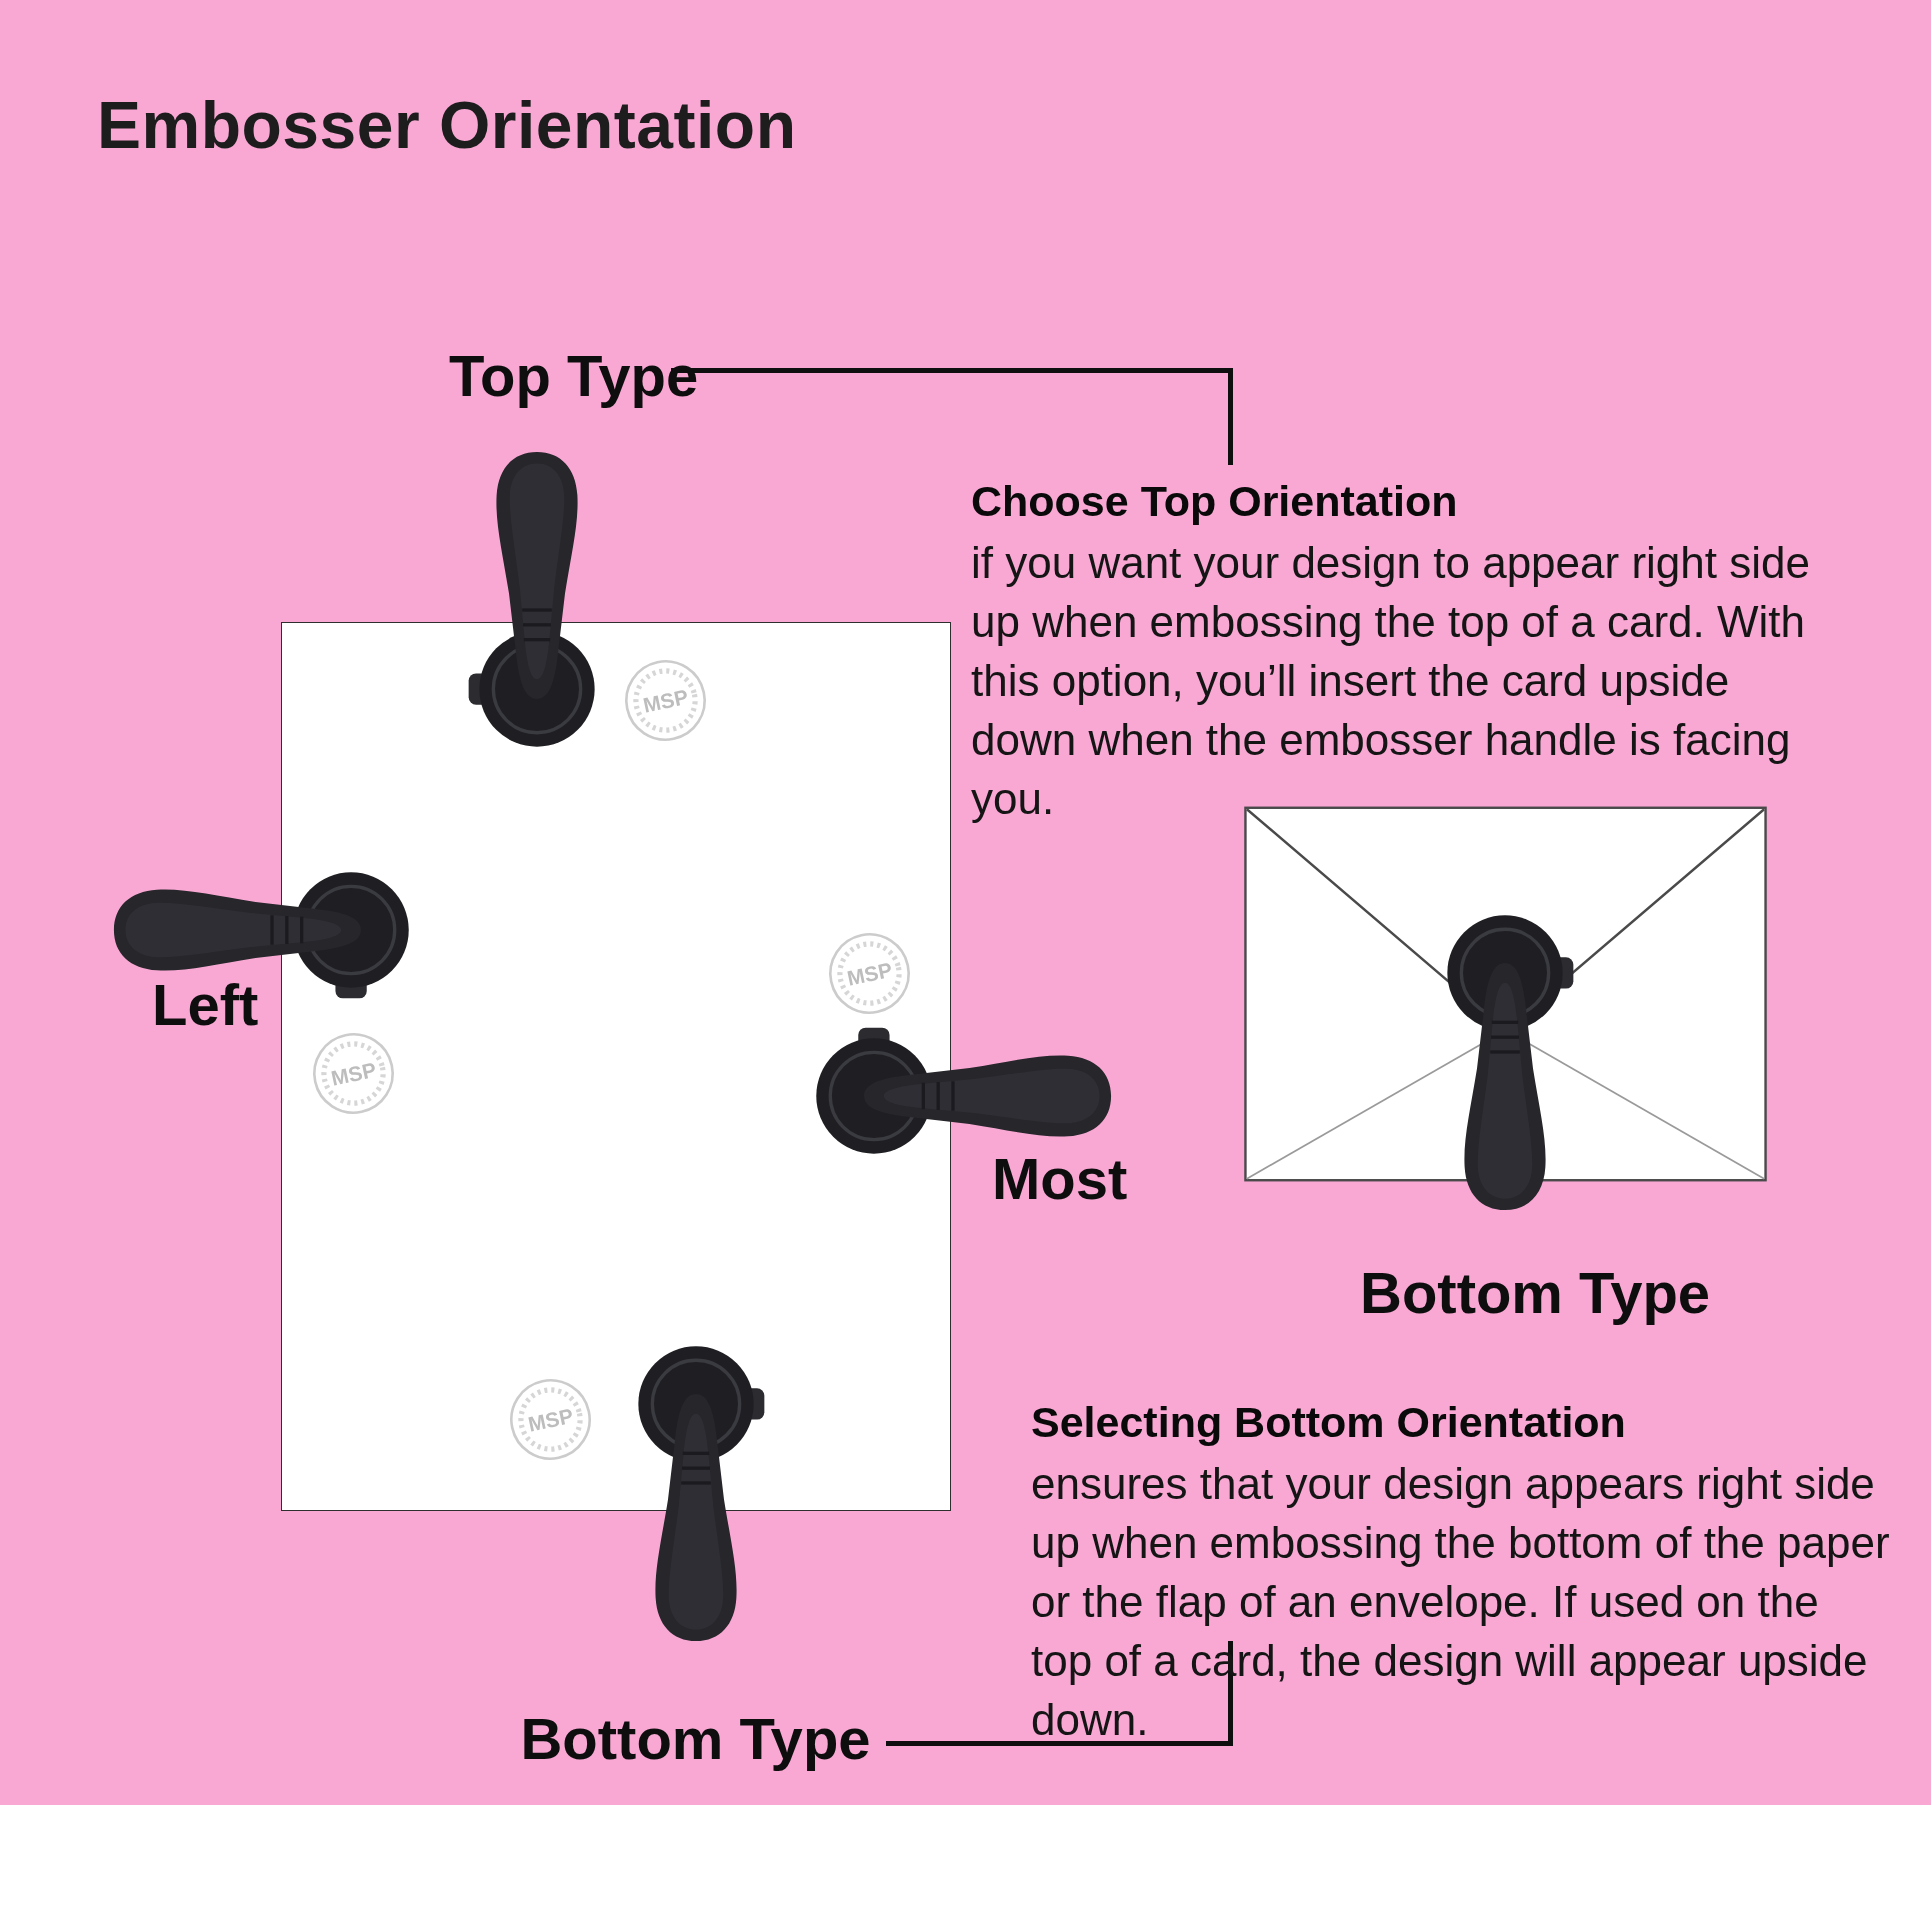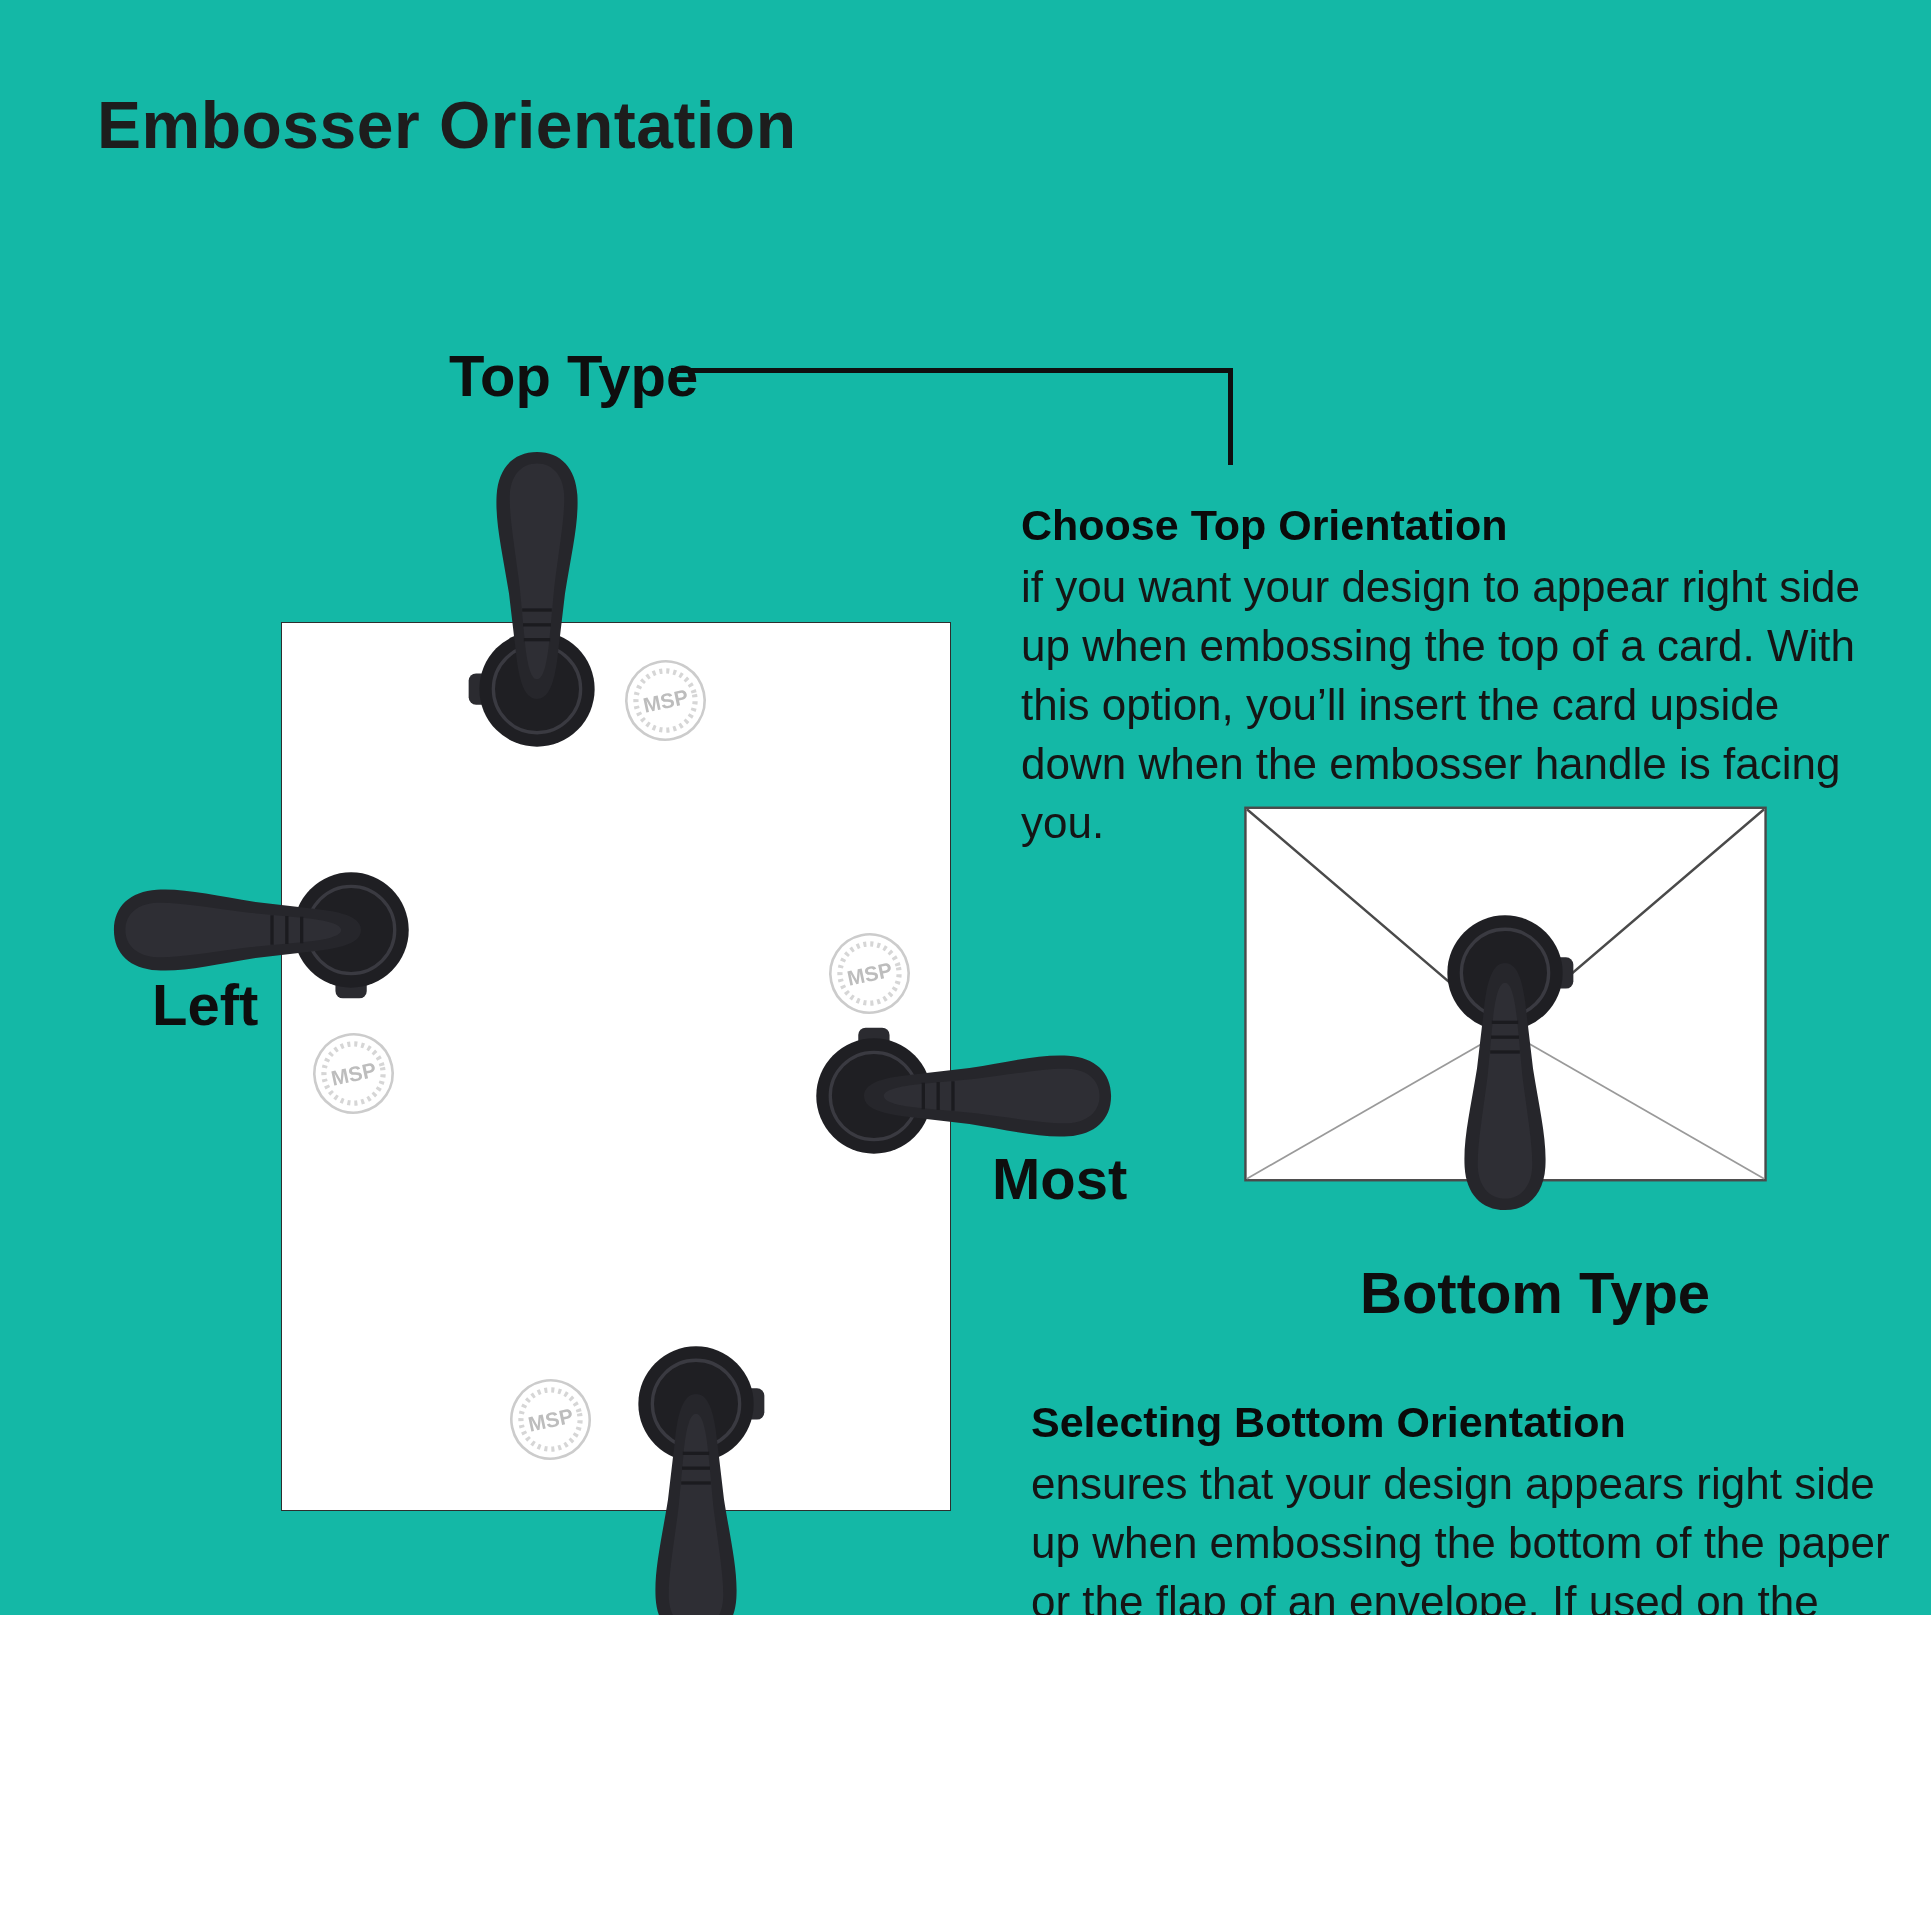--- a/index.html
+++ b/index.html
@@ -1,22 +1,22 @@
 <!DOCTYPE html>
 <html><head>
 <meta charset="utf-8">
 <style>
   * { margin: 0; padding: 0; box-sizing: border-box; }
   html, body { background: #ffffff; }
   body { font-family: "Liberation Sans", sans-serif; }
   .canvas {
     position: relative;
     width: 1931px;
-    height: 1615px;
-    background: #14b8a6;
+    height: 1805px;
+    background: #f9a8d4;
     overflow: hidden;
     padding-left: 44px;
   }
   .title {
     position: absolute; left: 97px; top: 87px;
     font-size: 66px; font-weight: bold; color: #1d1d1d; letter-spacing: 0.5px;
   }
   .subtitle {
     position: absolute; left: 97px; top: 185px;
     font-size: 41px; color: #2b2b2b;
@@ -138,21 +138,21 @@
   <div class="label" style="left:152px; top:969px;">Left</div>
   <div class="label" style="left:992px; top:1143px;">Most</div>
 
   <div class="label center-text" style="left:406px; top:1703px; width:579px;">
     <div>Bottom Type</div>
   </div>
 
   <div class="hline" style="left:671px; top:368px; width:562px; height:4.8px;"></div>
   <div class="vline" style="left:1228px; top:368px; width:4.8px; height:97px;"></div>
 
-  <div class="callout" style="left:1021px; top:477px; width:850px;margin-top:24px;">
+  <div class="callout" style="left:971px; top:477px; width:850px;">
     <div class="callout-heading">Choose Top Orientation</div>
     <div class="callout-body">if you want your design to appear right side up when embossing the top of a card.  With this option, you’ll insert the card upside down when the embosser handle is facing you.</div>
   </div>
 
   <div class="envelope">
     <svg viewBox="0 0 542 389" aria-hidden="true">
       <rect x="1.5" y="1.5" width="539" height="386" fill="#ffffff" stroke="#4a4a4a" stroke-width="2.5"></rect>
       <path d="M3 3 L271 232 L539 3" fill="none" stroke="#4a4a4a" stroke-width="2.5"></path>
       <path d="M3 386 L271 232" fill="none" stroke="#9a9a9a" stroke-width="1.8"></path>
       <path d="M539 386 L271 232" fill="none" stroke="#9a9a9a" stroke-width="1.8"></path>

